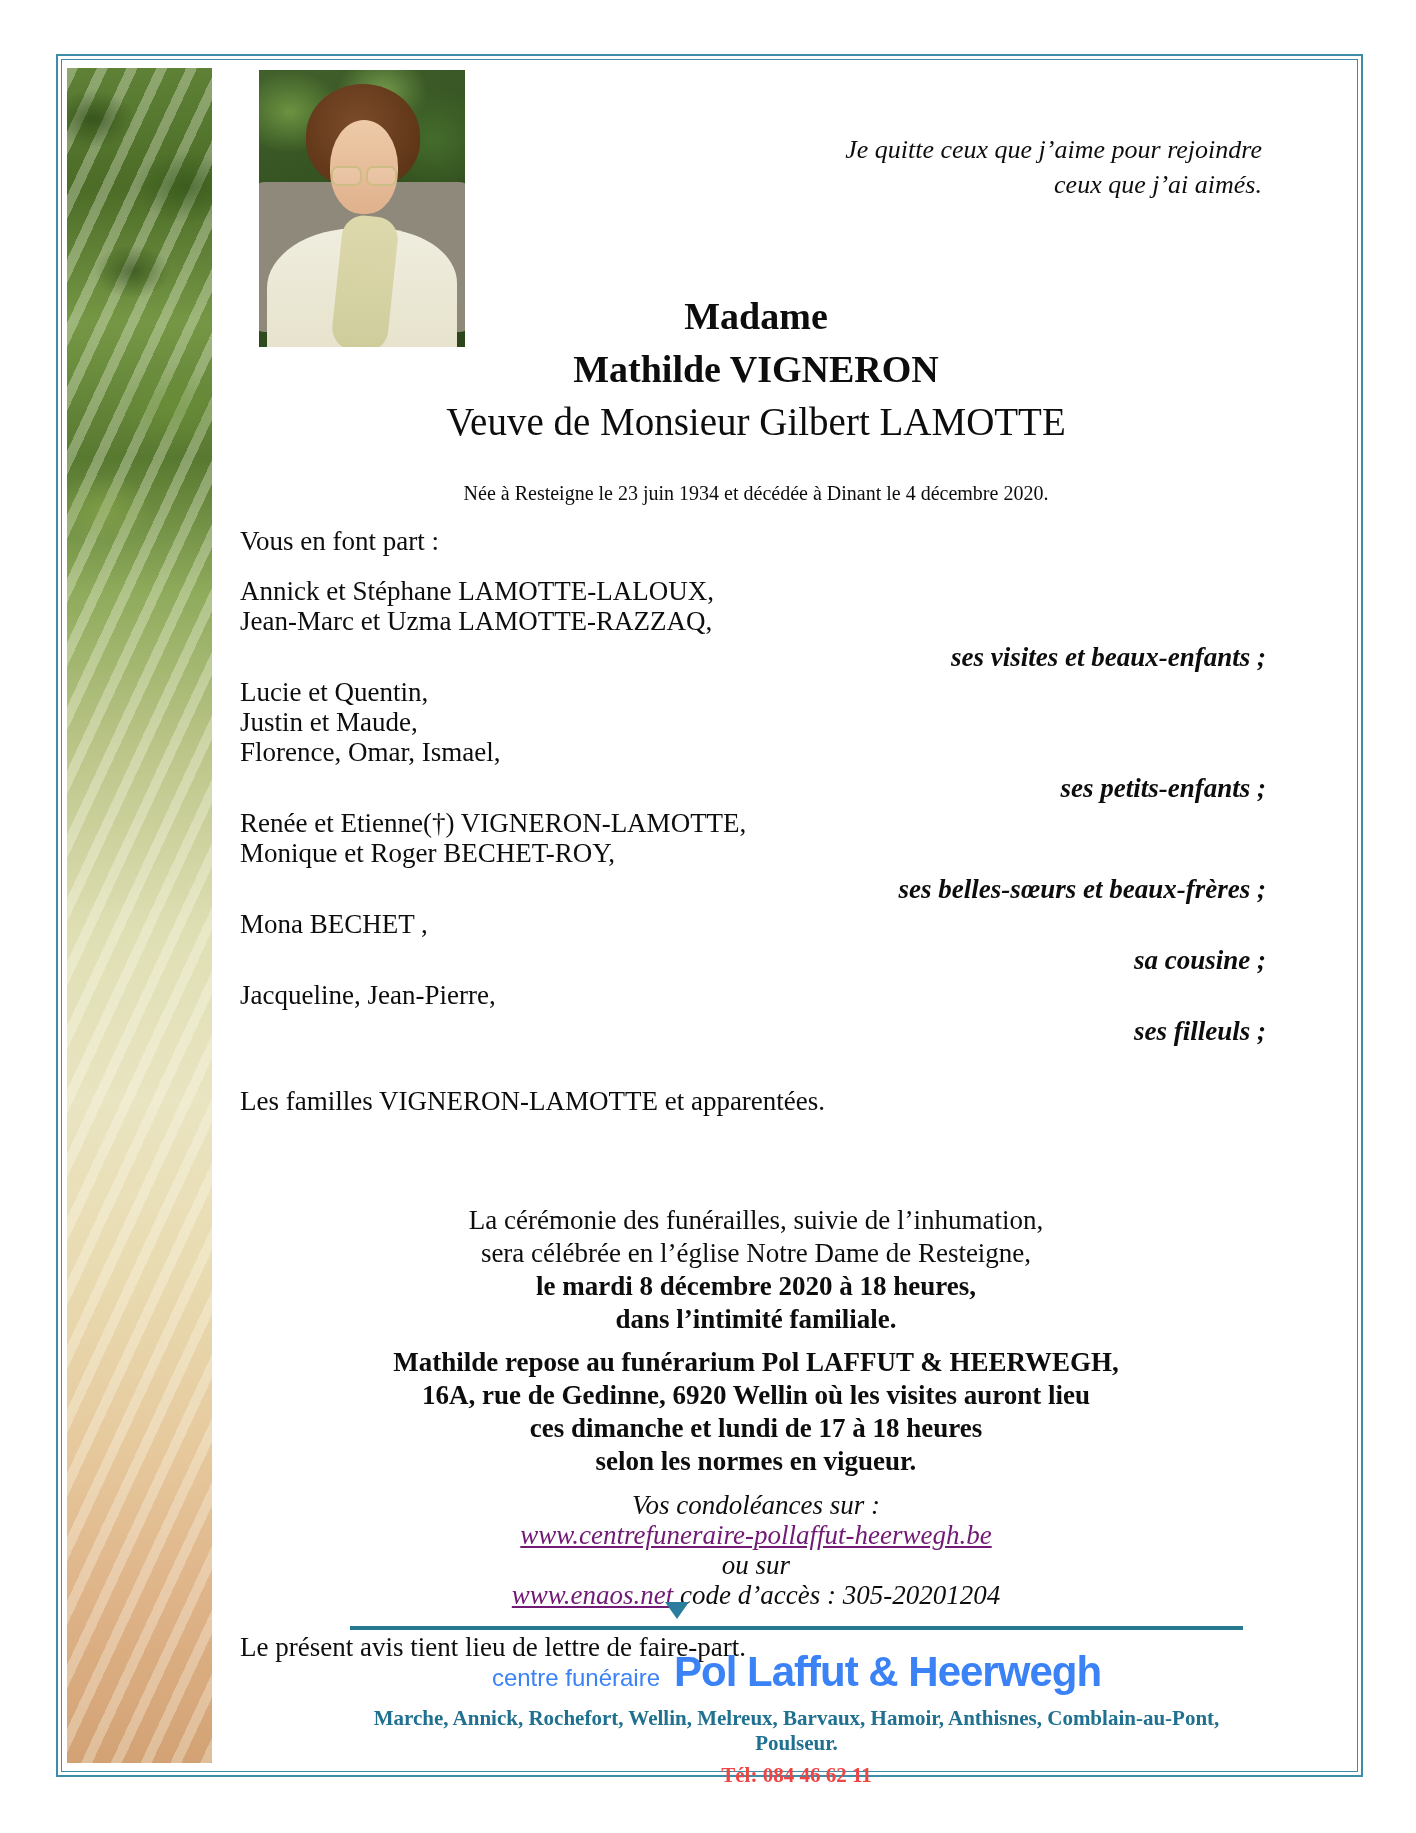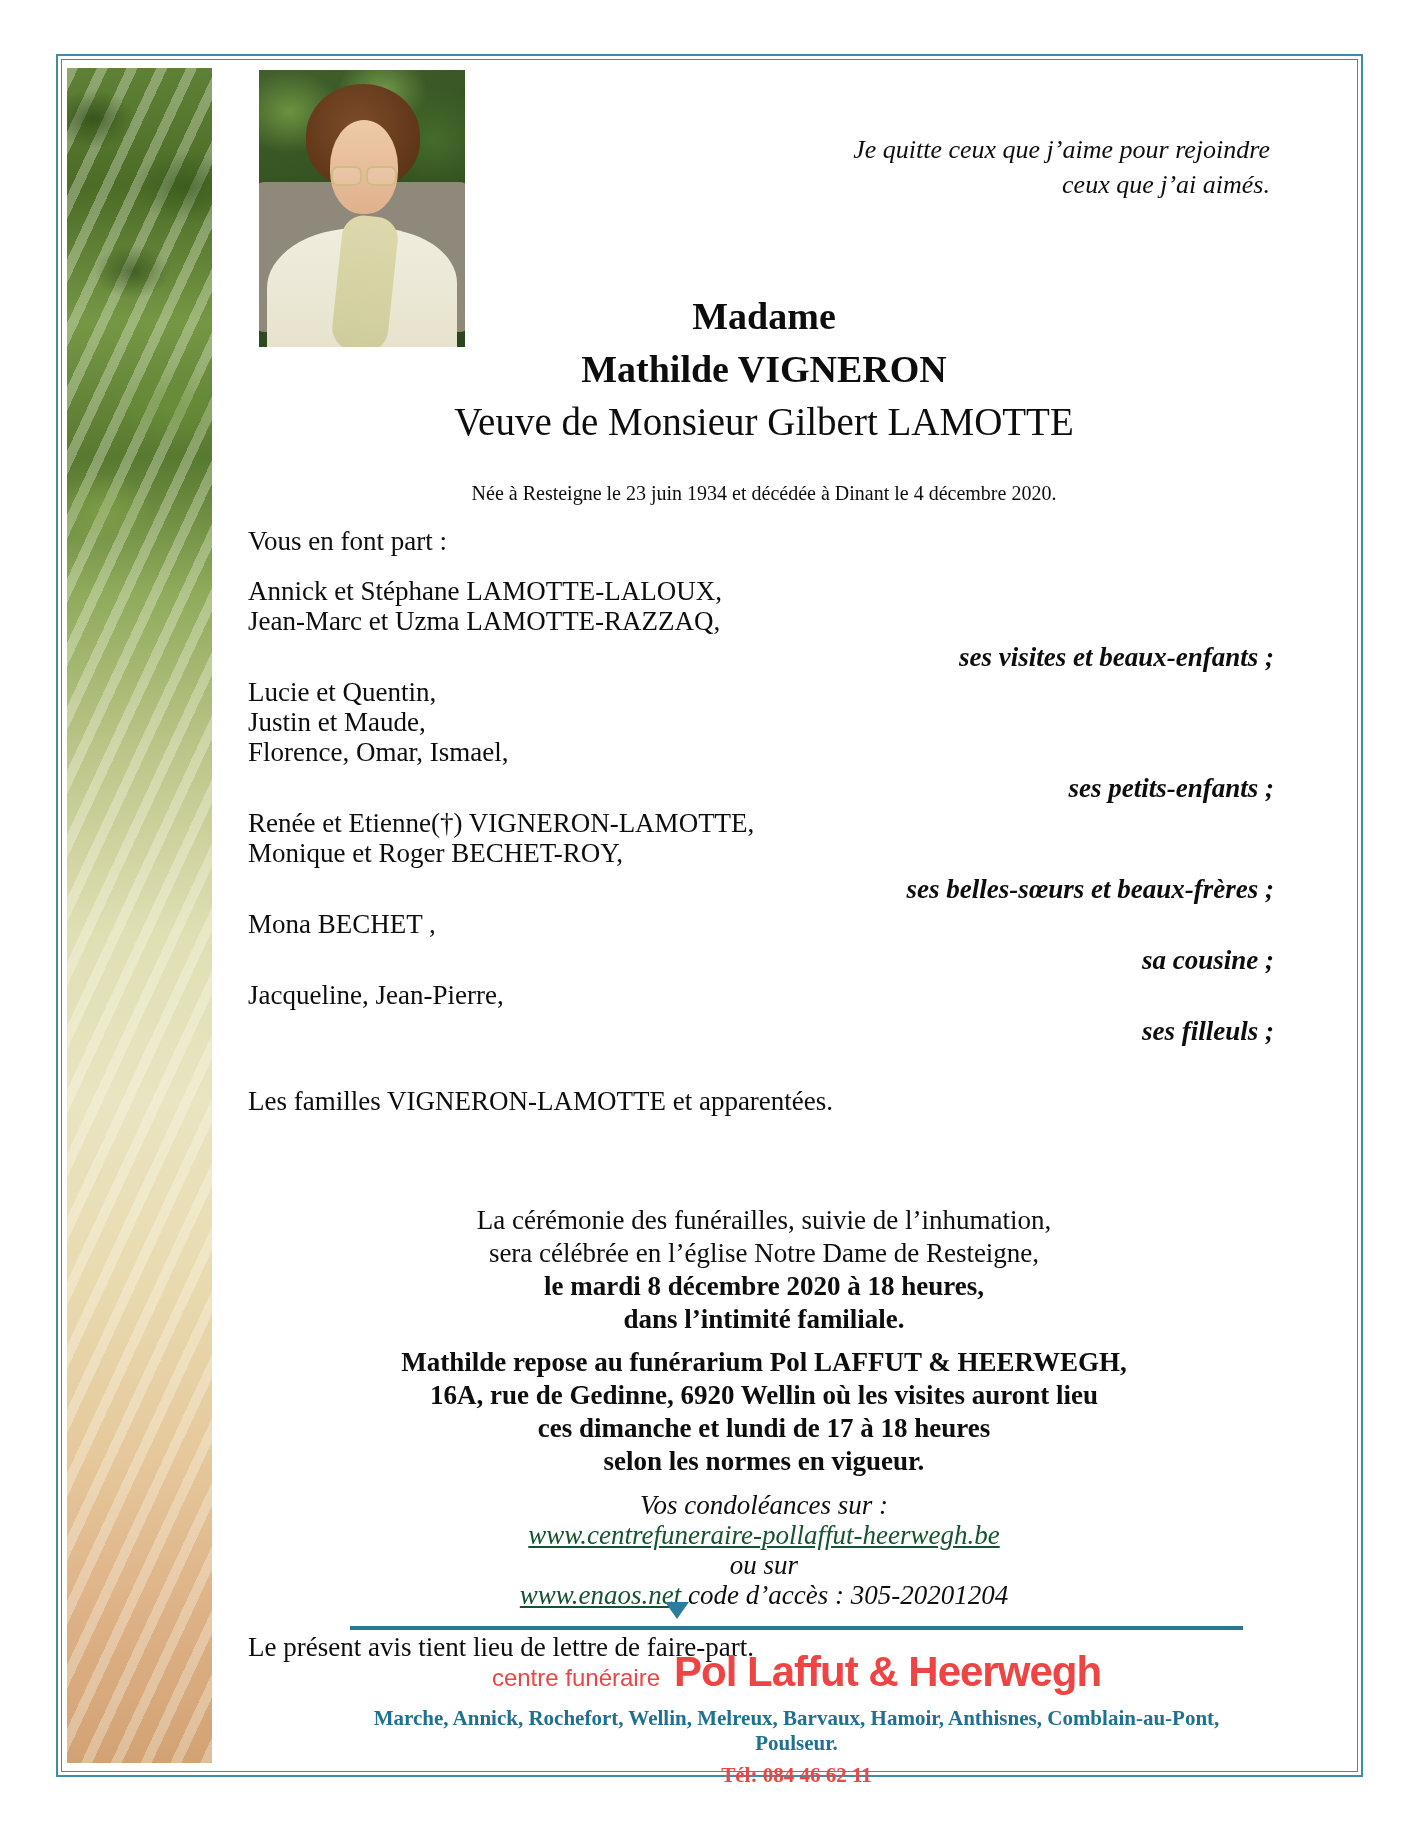--- a/index.html
+++ b/index.html
@@ -94,21 +94,21 @@
     width: 27px; height: 16px;
     border: 2px solid #cdbd85; border-radius: 7px;
     background: rgba(255,255,255,.12);
   }
   .photo .glasses-left  { left: 72px; }
   .photo .glasses-right { left: 107px; }
 
   
   .content {
     position: absolute;
-    left: 248px; top: 0;
+    left: 240px; top: 0;
     width: 1032px;
     padding-top: 132px;
     font-size: 27px;
     line-height: 30px;
   }
 
   .quote {
     text-align: right;
     font-style: italic;
     font-size: 26px;
@@ -137,41 +137,41 @@
   }
   .closing-line { margin-top: 40px; }
 
   .ceremony { margin-top: 88px; text-align: center; line-height: 33px; }
   .ceremony .bold { font-weight: bold; }
 
   .repose { margin-top: 10px; text-align: center; font-weight: bold; line-height: 33px; }
 
   .condolences { margin-top: 12px; text-align: center; font-style: italic; line-height: 30px; }
   .condolences a {
-    color: #14532d;
+    color: #701a75;
     text-decoration: underline;
   }
 
   .notice { margin-top: 22px; }
 
   
   .footer {
     position: absolute;
     left: 350px; top: 1626px;
     width: 893px;
     text-align: center;
   }
   .footer-rule { height: 4px; background: #26798f; }
   .brand-row {
     position: relative;
     margin-top: 18px;
     display: flex; align-items: baseline; justify-content: center;
     gap: 14px;
     font-family: "Liberation Sans", sans-serif;
-    color: #ef4444;
+    color: #3b82f6;
   }
   .triangle-icon {
     position: absolute;
     left: 315px; top: -46px;
     width: 0; height: 0;
     border-left: 12px solid transparent;
     border-right: 12px solid transparent;
     border-top: 17px solid #2a7d9c;
   }
   .brand-prefix { font-size: 24px; }

